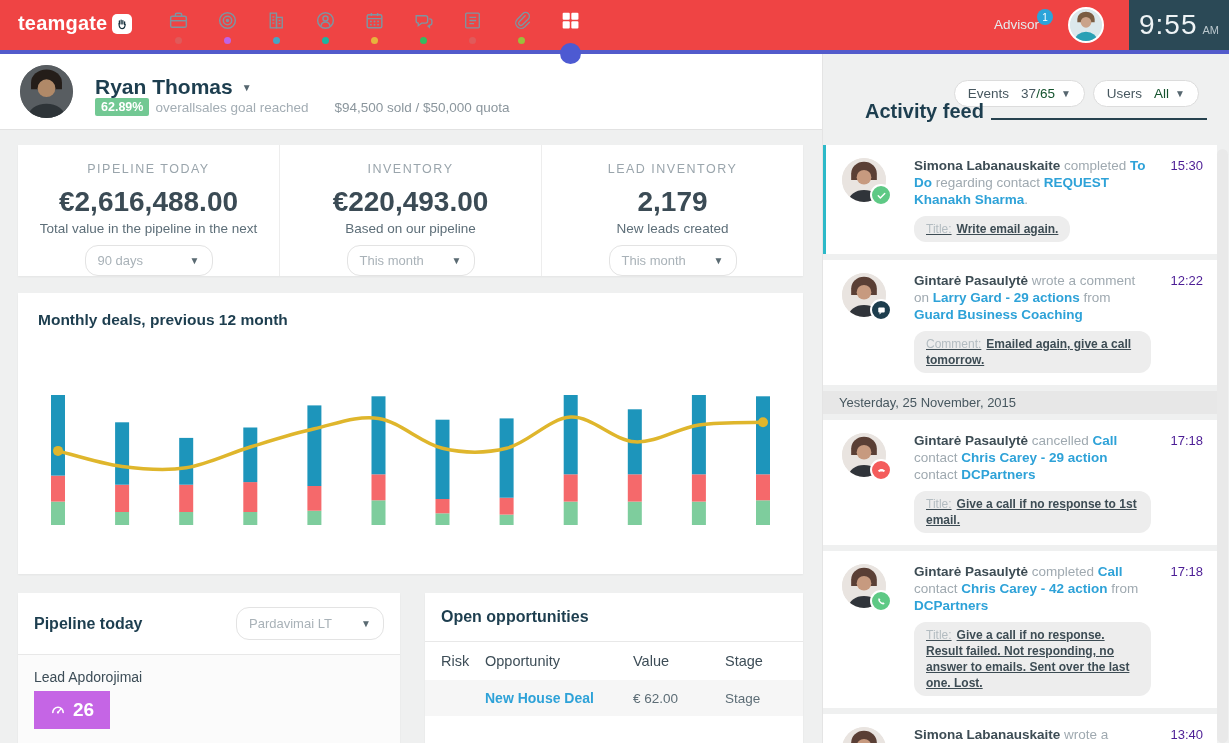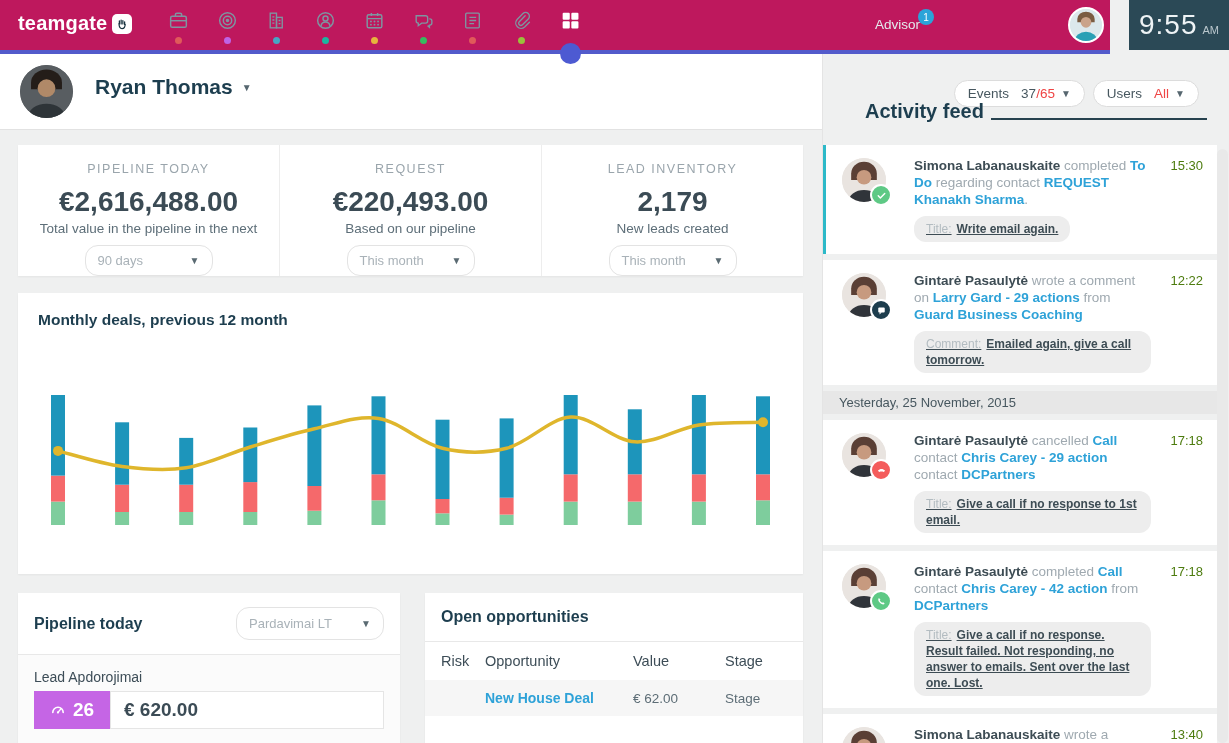--- a/index.html
+++ b/index.html
@@ -1,22 +1,22 @@
 <!DOCTYPE html>
 <html><head>
 <meta charset="utf-8">
 <style>
   * { margin:0; padding:0; box-sizing:border-box; }
   html,body { width:1229px; height:743px; overflow:hidden; }
   body { font-family:"Liberation Sans","DejaVu Sans",sans-serif; background:#eff0f0; color:#3d4c54; }
   .app { position:relative; width:1229px; height:743px; overflow:hidden; }
 
   
-  .navbar { position:absolute; left:0; top:0; width:1110px; height:54px;
-            background:#be185d; border-bottom:4px solid #535bcb; }
+  .navbar { position:absolute; left:0; top:0; width:1229px; height:54px;
+            background:#ef4444; border-bottom:4px solid #535bcb; }
   .logo { position:absolute; left:18px; top:12px; display:flex; align-items:center; gap:5px; }
   .logo-text { color:#fff; font-size:20px; font-weight:700; letter-spacing:.2px; }
   .logo-badge { width:20px; height:20px; background:#fff; border-radius:5px; display:flex; align-items:center; justify-content:center; }
   .nav-items { position:absolute; left:154px; top:0; display:flex; }
   .nav-item { width:49px; height:50px; display:flex; flex-direction:column; align-items:center; padding-top:9px; cursor:pointer; }
   .nav-item svg { width:23px; height:23px; }
   .nav-dot { width:7px; height:7px; border-radius:50%; margin-top:5px; }
   .active-circle { position:absolute; left:560px; top:43px; width:21px; height:21px; border-radius:50%;
                    background:#4d5ad2; z-index:6; }
   .advisor { position:absolute; right:190px; top:17px; color:#e4ebee; font-size:13.5px; }
@@ -84,38 +84,38 @@
   .opps-row { display:flex; align-items:center; padding:10px 16px; background:#f6f6f6; font-size:13.5px; color:#5d6d76; }
   .risk-dot { width:11px; height:11px; border-radius:50%; }
   .opp-link { color:#2ea2d8; font-weight:600; font-size:14px; cursor:pointer; }
 
   
   .feed { position:absolute; left:822px; top:54px; width:407px; height:689px; background:#eff0f0; border-left:1px solid #e4e4e4; }
   .feed-header { position:relative; height:86px; }
   .feed-pills { position:absolute; top:26px; right:30px; display:flex; gap:8px; }
   .feed-pill { display:flex; align-items:center; background:#fff; border:1px solid #dcdcdc; border-radius:14px;
                height:27px; padding:0 13px; font-size:13.5px; color:#47575f; cursor:pointer; }
-  .feed-pill .dim { color:#ef4444; }
+  .feed-pill .dim { color:#14532d; }
   .feed-pill .gap { width:12px; }
   .feed-pill .caret { margin-left:6px; }
   .feed-title { position:absolute; left:18px; top:46px; font-size:20px; font-weight:700; color:#1d3e4f;margin-left:24px; }
   .feed-underline { position:absolute; left:168px; right:22px; top:64px; height:2px; background:#27424f; }
   .feed-body { position:absolute; left:0; top:86px; right:0; bottom:0; overflow:hidden; padding-top:5px; }
   .feed-scrollbar { position:absolute; right:1px; top:95px; bottom:0; width:11px; background:#e9e9e9; border-radius:6px; }
 
   .feed-item { position:relative; background:#fff; margin:0 12px 6px 0; padding:12px 14px 12px 13px;
                border-left:3px solid transparent; min-height:70px; }
   .feed-item.accent { border-left-color:#2cb9c8; }
   .feed-avatar { position:absolute; left:16px; top:13px; width:44px; height:44px; }
   .feed-avatar .photo { width:44px; height:44px; border-radius:50%; overflow:hidden; background:#e9e4e0; }
   .feed-badge { position:absolute; right:-6px; bottom:-4px; width:22px; height:22px; border-radius:50%;
                 border:2px solid #fff; display:flex; align-items:center; justify-content:center; }
   .feed-badge svg { width:13px; height:13px; }
   .feed-content { margin-left:75px; margin-right:52px; font-size:13.5px; line-height:17px; }
-  .feed-time { position:absolute; right:14px; top:13px; font-size:13px; color:#4d7c0f; }
+  .feed-time { position:absolute; right:14px; top:13px; font-size:13px; color:#4c1d95; }
   .seg-name { font-weight:700; color:#3d4c54; }
   .seg-gray { color:#9fa9b0; }
   .seg-link { color:#2ea2d8; font-weight:600; cursor:pointer; }
   .feed-pill-note { display:inline-block; background:#ededed; border-radius:12px; padding:5px 12px;
                     margin-top:8px; font-size:12px; line-height:16px;text-decoration:underline; }
   .note-label { color:#b3bcc1; margin-right:5px; }
   .note-text { color:#3d4c54; font-weight:700; }
   .feed-divider { background:#e7e7e7; margin:0 12px 6px 0; padding:4px 16px; font-size:13px; color:#47575f; }
 </style>
 </head>
@@ -243,34 +243,39 @@
             <circle cx="24" cy="24" r="24" fill="#585d61"></circle>
             <path d="M10 16a14 12 0 0 1 28 0v6H10z" fill="#241d19"></path>
             <circle cx="24" cy="21" r="8" fill="#b08968"></circle>
             <path d="M7 48a17 13 0 0 1 34 0z" fill="#2e3438"></path>
           </svg>
       </div>
       <div class="profile-name-row">
         <span class="profile-name">Ryan Thomas</span>
         <span class="caret">▼</span>
       </div>
+      <div class="profile-sub">
+        <span class="goal-badge">62.89%</span>
+        <span class="goal-text">overallsales goal reached</span>
+        <span class="quota-text">$94,500 sold / $50,000 quota</span>
+      </div>
     </div>
 
     <div class="card stats-card">
       <div class="stat-col">
         <div class="stat-label">PIPELINE TODAY</div>
         <div class="stat-value">€2,616,488.00</div>
         <div class="stat-caption">Total value in the pipeline in the next</div>
         <div class="select-pill">
           <span>90 days</span>
             <span class="caret">▼</span>
         </div>
       </div>
       <div class="stat-col">
-        <div class="stat-label">REQUEST</div>
+        <div class="stat-label">INVENTORY</div>
         <div class="stat-value">€220,493.00</div>
         <div class="stat-caption">Based on our pipeline</div>
         <div class="select-pill">
           <span>This month</span>
             <span class="caret">▼</span>
         </div>
       </div>
       <div class="stat-col">
         <div class="stat-label">LEAD INVENTORY</div>
         <div class="stat-value">2,179</div>
@@ -339,21 +344,20 @@
         <div class="stage-label">Lead Apdorojimai</div>
         <div class="stage-row">
           <div class="stage-count">
             <svg viewBox="0 0 20 20" width="16" height="16">
               <path d="M3.5 13a6.5 6.5 0 0 1 13 0" stroke="#fff" stroke-width="2" fill="none" stroke-linecap="round"></path>
               <path d="M10 13l3.6-4.4" stroke="#fff" stroke-width="1.8" stroke-linecap="round"></path>
                 <circle cx="10" cy="13" r="1.4" fill="#fff"></circle>
             </svg>
             <span>26</span>
           </div>
-          <div class="stage-value">€ 620.00</div>
         </div>
         <div class="stage-label2">Suplanuoti susitikimai</div>
       </div>
     </div>
 
     <div class="card opps-card">
       <div class="opps-title-row">
         <span class="card-title">Open opportunities</span>
       </div>
       <div class="opps-header">

